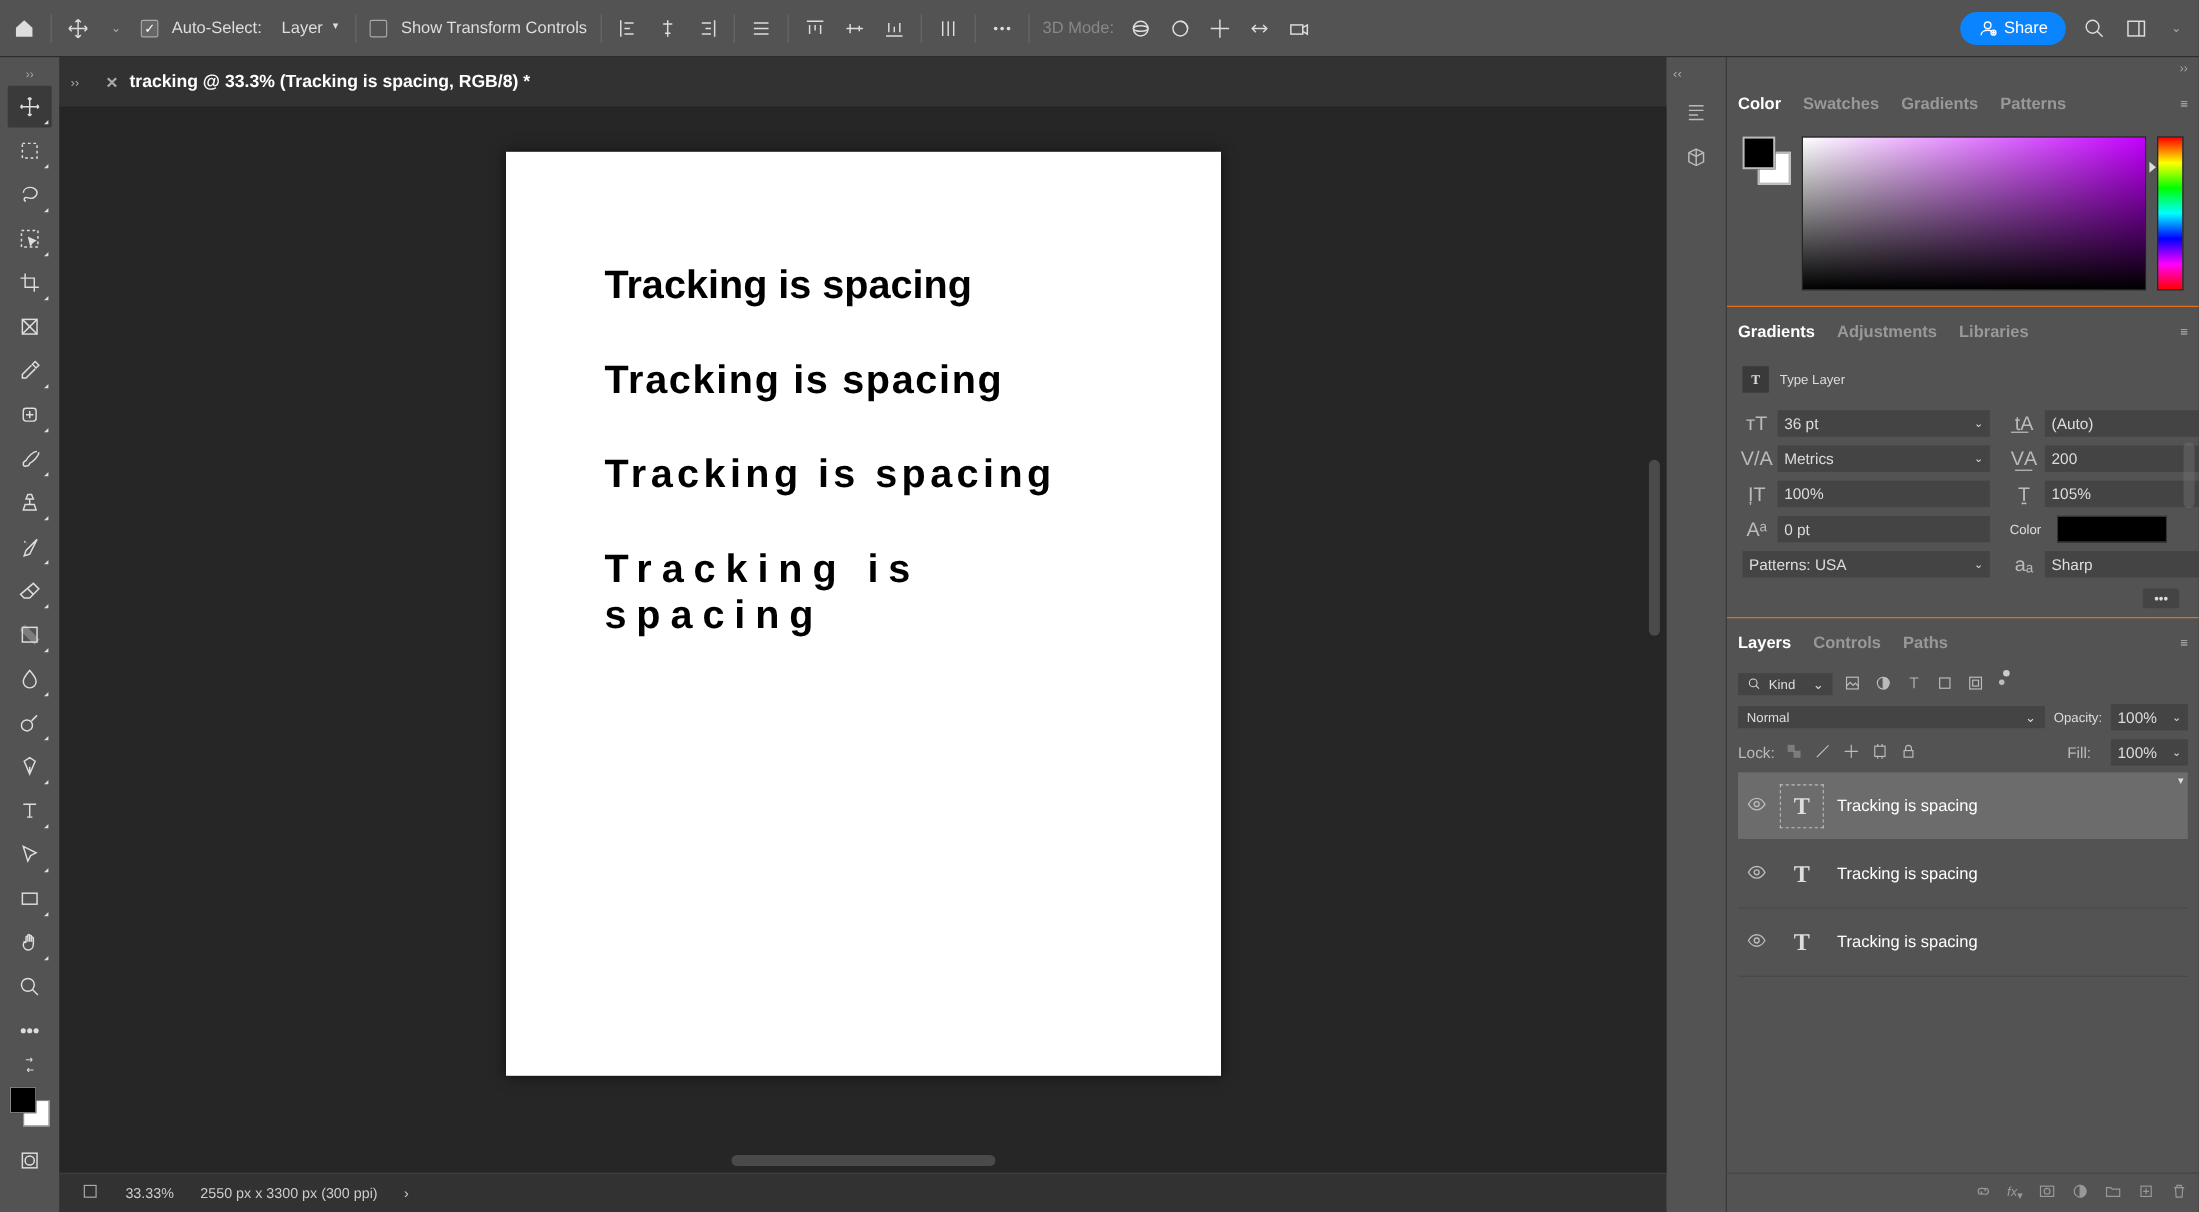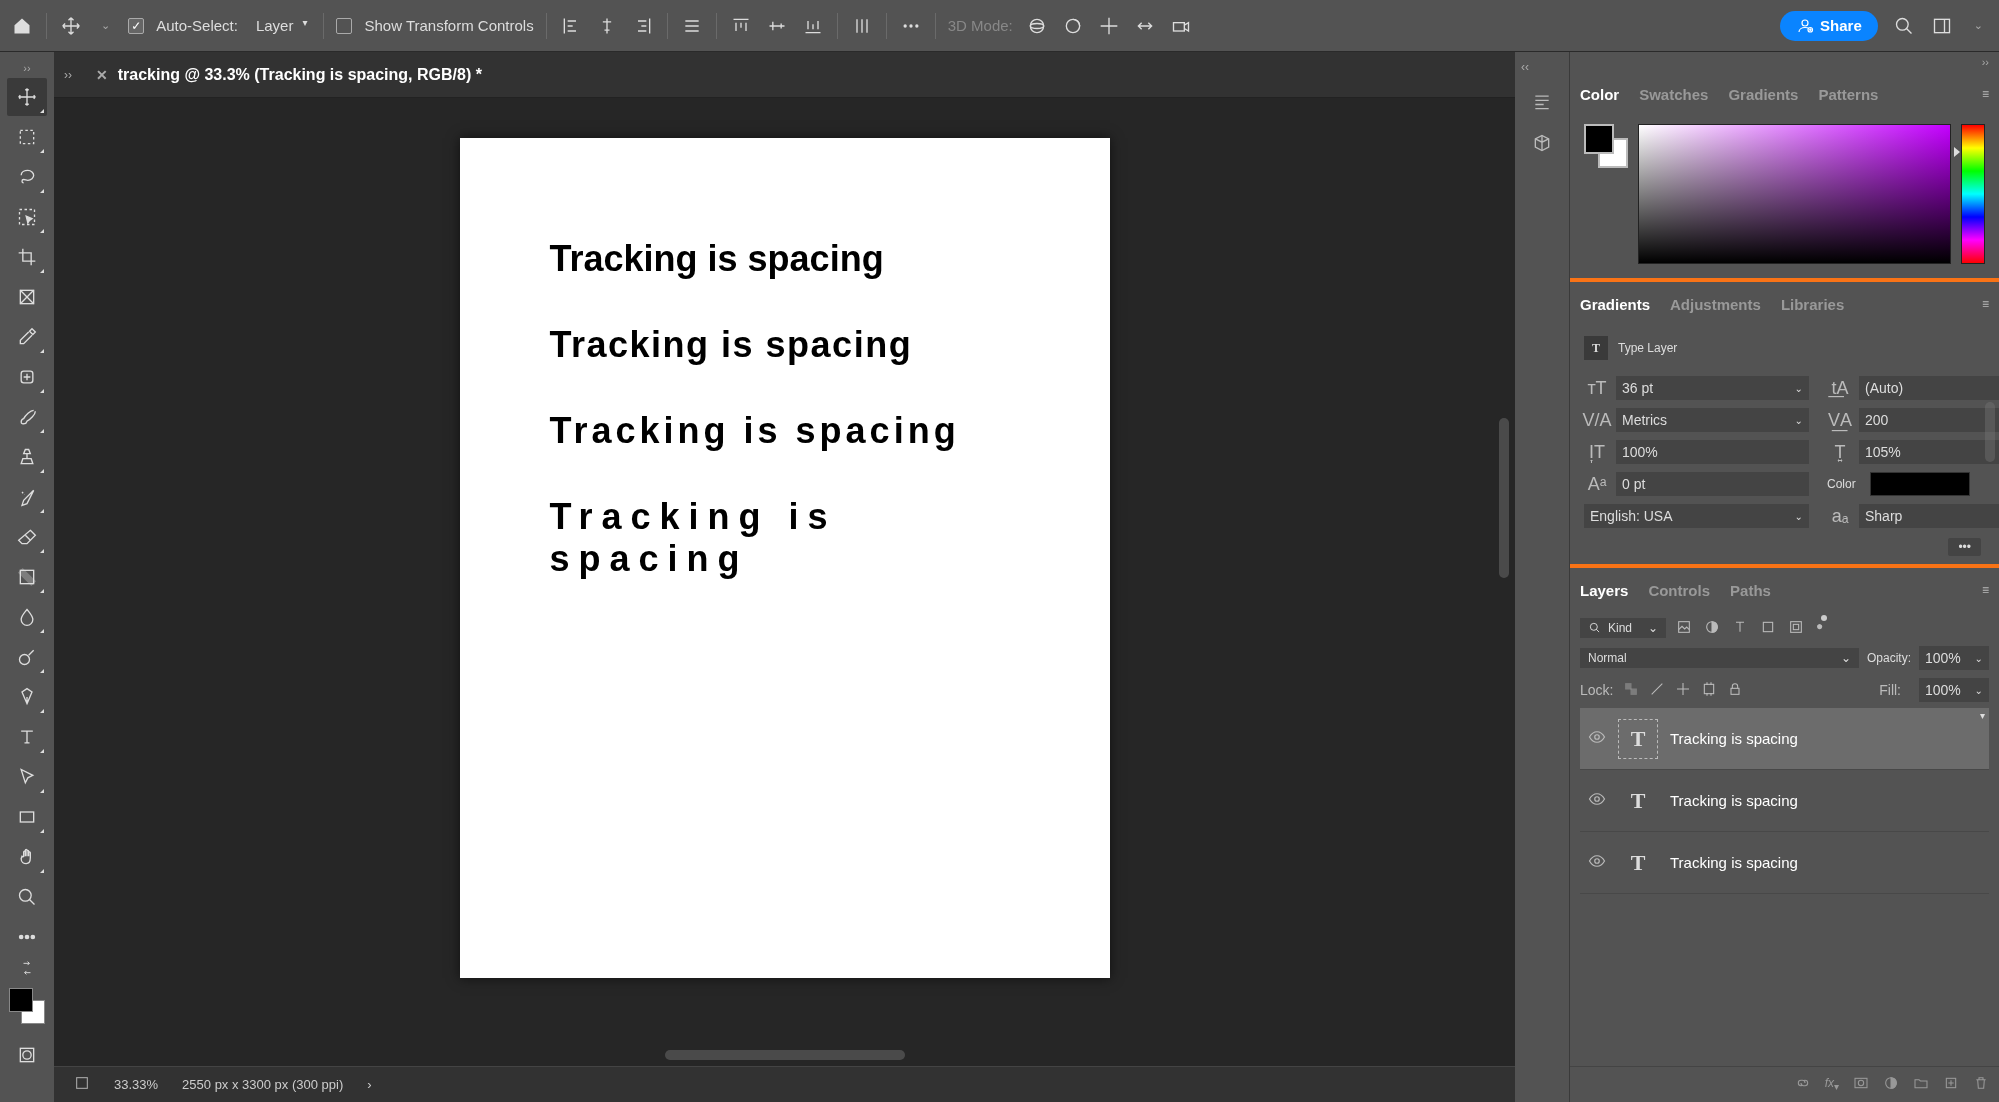--- a/index.html
+++ b/index.html
@@ -7,21 +7,21 @@
 .top-opts{height:52px;background:#535353;display:flex;align-items:center;padding:0 10px;gap:12px;border-bottom:1px solid #2a2a2a}
 .top-opts .ico{width:24px;height:24px;display:flex;align-items:center;justify-content:center;color:#ddd;cursor:pointer}
 .sep{width:1px;height:26px;background:#6a6a6a}
 .chk{width:16px;height:16px;border:1px solid #aaa;border-radius:2px;display:flex;align-items:center;justify-content:center;background:#535353}
 .chk.on{background:#666}
 .chk.on::after{content:'✓';color:#fff;font-size:12px}
 .lbl{color:#ddd;font-size:15px}
 .sel{background:#535353;color:#ddd;border:none;padding:2px 18px 2px 6px;font-size:15px;position:relative}
 .sel::after{content:'▾';position:absolute;right:4px;top:2px;font-size:10px}
 .dim{color:#888}
-.share-btn{background:#0a84ff;color:#fff;border-radius:16px;padding:6px 16px;display:flex;align-items:center;gap:6px;font-size:15px;font-weight:700;cursor:pointer}
+.share-btn{background:#0a84ff;color:#fff;border-radius:16px;padding:6px 16px;display:flex;align-items:center;gap:6px;font-size:15px;font-weight:400;cursor:pointer}
 .share-btn svg{width:18px;height:18px}
 .top-right{margin-left:auto;display:flex;align-items:center;gap:14px}
 .main{flex:1;display:flex;min-height:0}
 .tools{width:54px;background:#535353;display:flex;flex-direction:column;align-items:center;padding-top:8px;gap:2px}
 .tools .t{width:40px;height:38px;display:flex;align-items:center;justify-content:center;position:relative;color:#ddd;cursor:pointer;border-radius:2px}
 .tools .t.active{background:#3a3a3a}
 .tools .t .dot{position:absolute;bottom:3px;right:3px;width:0;height:0;border-left:4px solid transparent;border-bottom:4px solid #ddd}
 .canvas-area{flex:1;display:flex;flex-direction:column;min-width:0}
 .tab-bar{height:46px;background:#323232;display:flex;align-items:center;border-bottom:1px solid #222}
 .tab-bar .chev{padding:0 10px;font-size:12px;color:#aaa}
@@ -31,21 +31,21 @@
 .page{width:650px;height:840px;background:#fff;box-shadow:0 0 12px rgba(0,0,0,.6);padding:100px 90px}
 .page .ln{font-family:Helvetica,Arial,sans-serif;font-weight:700;font-size:36px;color:#000;margin-bottom:44px}
 .scroll-h{position:absolute;bottom:6px;left:50%;transform:translateX(-50%);width:240px;height:10px;background:rgba(120,120,120,.45);border-radius:5px}
 .scroll-v{position:absolute;right:6px;top:320px;width:10px;height:160px;background:rgba(120,120,120,.45);border-radius:5px}
 .status{height:36px;background:#323232;display:flex;align-items:center;gap:24px;padding:0 20px;color:#ccc;font-size:13px;border-top:1px solid #444}
 .status .ico{color:#aaa}
 .mid-panel{width:54px;background:#535353;display:flex;flex-direction:column;align-items:center;padding-top:8px;gap:18px}
 .mid-panel .chev{font-size:12px;color:#aaa;align-self:flex-start;padding-left:6px}
 .mid-panel .ico{color:#bbb;cursor:pointer}
 .right{width:430px;background:#535353;display:flex;flex-direction:column;border-left:1px solid #3a3a3a;overflow:hidden;position:relative}
-.panel{border-bottom:4px solid #f97316}
+.panel{border-bottom:1px solid #f97316}
 .panel-tabs{display:flex;align-items:center;height:44px;padding:0 10px;gap:20px}
 .panel-tabs .pt{color:#999;font-size:15px;font-weight:600;cursor:pointer}
 .panel-tabs .pt.active{color:#fff}
 .panel-tabs .menu{margin-left:auto;color:#bbb;cursor:pointer}
 .color-body{padding:8px 14px 14px;display:flex;gap:10px}
 .fg-bg{position:relative;width:44px;height:44px}
 .fg-bg .sw{width:30px;height:30px;border:2px solid #bbb;position:absolute}
 .fg-bg .fg{background:#000;top:0;left:0;z-index:2}
 .fg-bg .bg{background:#fff;bottom:0;right:0}
 .picker-main{flex:1;height:140px;background:linear-gradient(to right,#fff,#c400ff);position:relative;border:1px solid #222}
@@ -494,21 +494,21 @@
           <div class="prop-row">
               <span class="pi">Aᵃ</span>
               <input class="inp" value="0 pt" style="">
             </div>
           <div class="prop-row">
               <span style="margin-right:8px">Color</span>
               <div class="color-sw"></div>
             </div>
           <div class="prop-row" style="grid-column:1">
               <div class="dd" style="width:160px">
-                <span>English: USA</span>
+                <span>Patterns: USA</span>
                 <span class="car">⌄</span>
               </div>
             </div>
           <div class="prop-row">
               <span class="pi">aₐ</span>
               <div class="dd">
                 <span>Sharp</span>
               </div>
             </div>
         </div>

